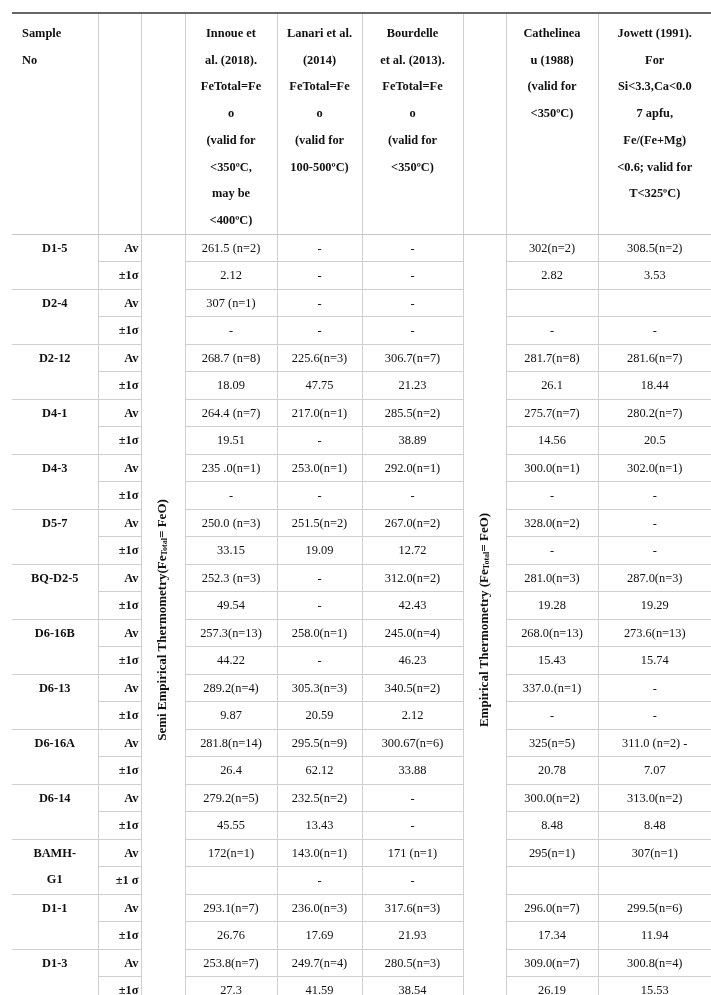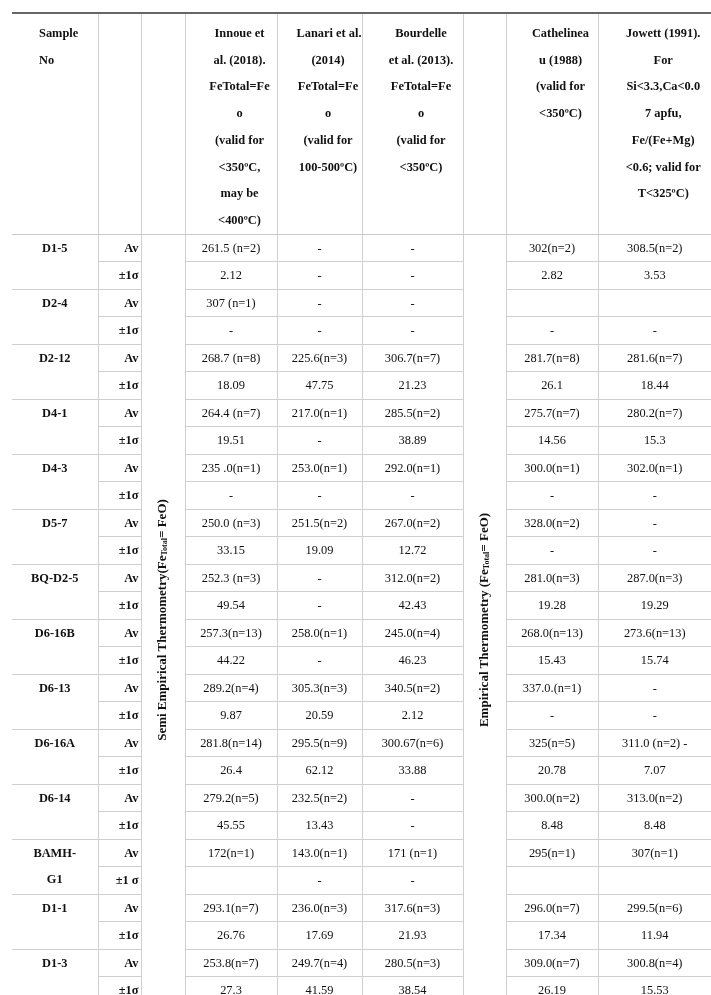--- a/index.html
+++ b/index.html
@@ -52,21 +52,21 @@
     border-right: 1px solid #d0d0d0;
   }
   th.h-stat { border-right: 1px solid #d0d0d0; }
   th.h-semi { border-right: 1px solid #d0d0d0; }
   th.h-emp { border-right: 1px solid #d0d0d0; border-left: 1px solid #d0d0d0; }
   th.h-ref {
     text-align: center;
     border-right: 1px solid #d0d0d0;
   }
   th.h-ref.last { border-right: none; text-align: center; }
-  th .line { display: block; white-space: nowrap; margin-left: 17px; }
+  th .line { display: block; white-space: nowrap; }
 
   tbody td {
     height: 26.5px;
     padding: 0 2px;
     text-align: center;
     vertical-align: middle;
     border-bottom: 1px solid #cfcfcf;
     border-right: 1px solid #d0d0d0;
     white-space: nowrap;
     line-height: 26px;
@@ -239,21 +239,21 @@
           <td>285.5(n=2)</td>
           <td>275.7(n=7)</td>
           <td class="last">280.2(n=7)</td>
         </tr>
         <tr>
           <td class="stat">±1σ</td>
           <td>19.51</td>
           <td>-</td>
           <td>38.89</td>
           <td>14.56</td>
-          <td class="last">15.3</td>
+          <td class="last">20.5</td>
         </tr>
         <tr>
           <td class="sample" rowspan="2">D4-3</td>
           <td class="stat">Av</td>
           <td>235 .0(n=1)</td>
           <td>253.0(n=1)</td>
           <td>292.0(n=1)</td>
           <td>300.0(n=1)</td>
           <td class="last">302.0(n=1)</td>
         </tr>

